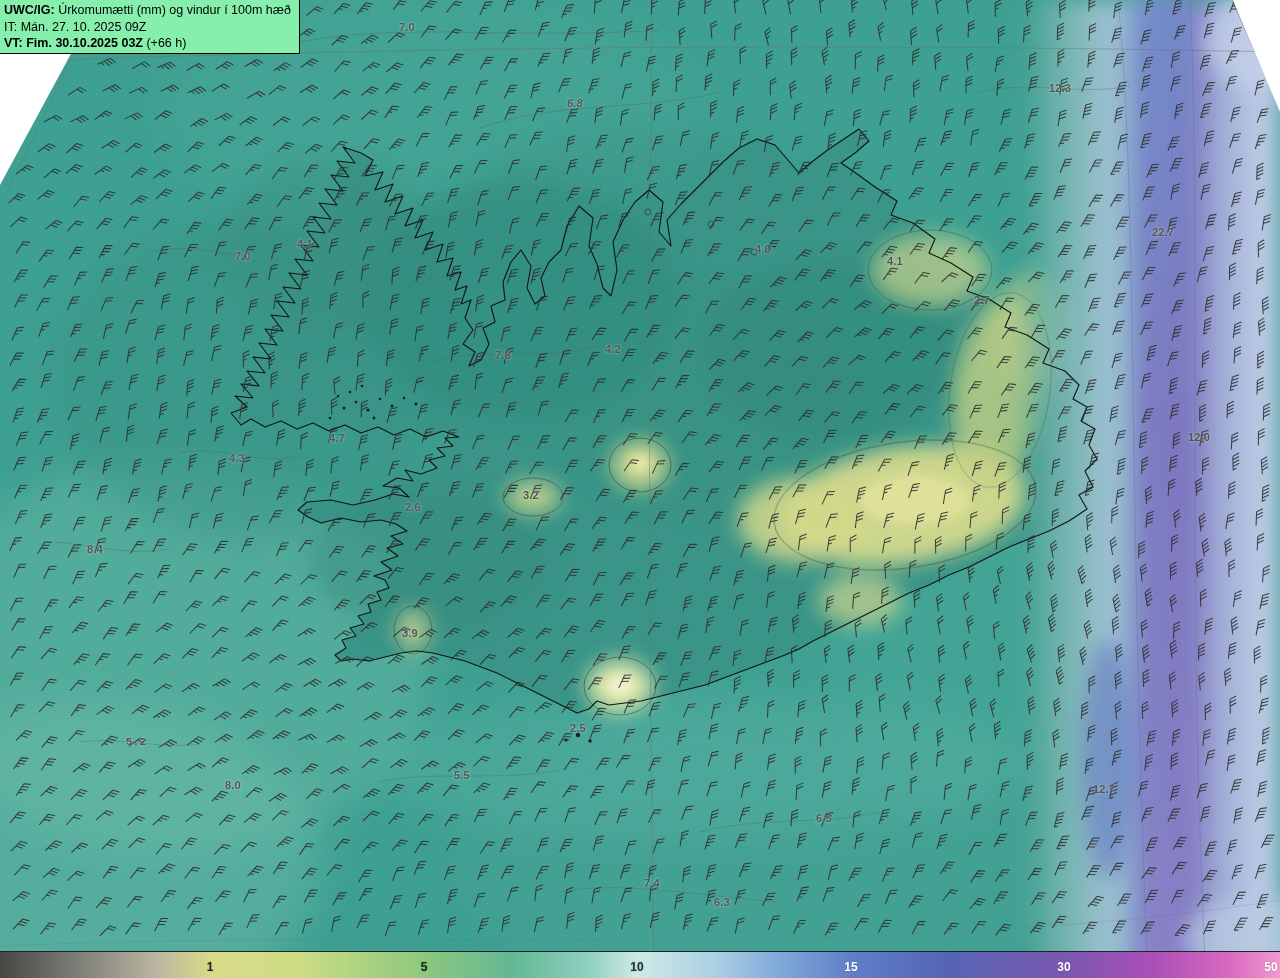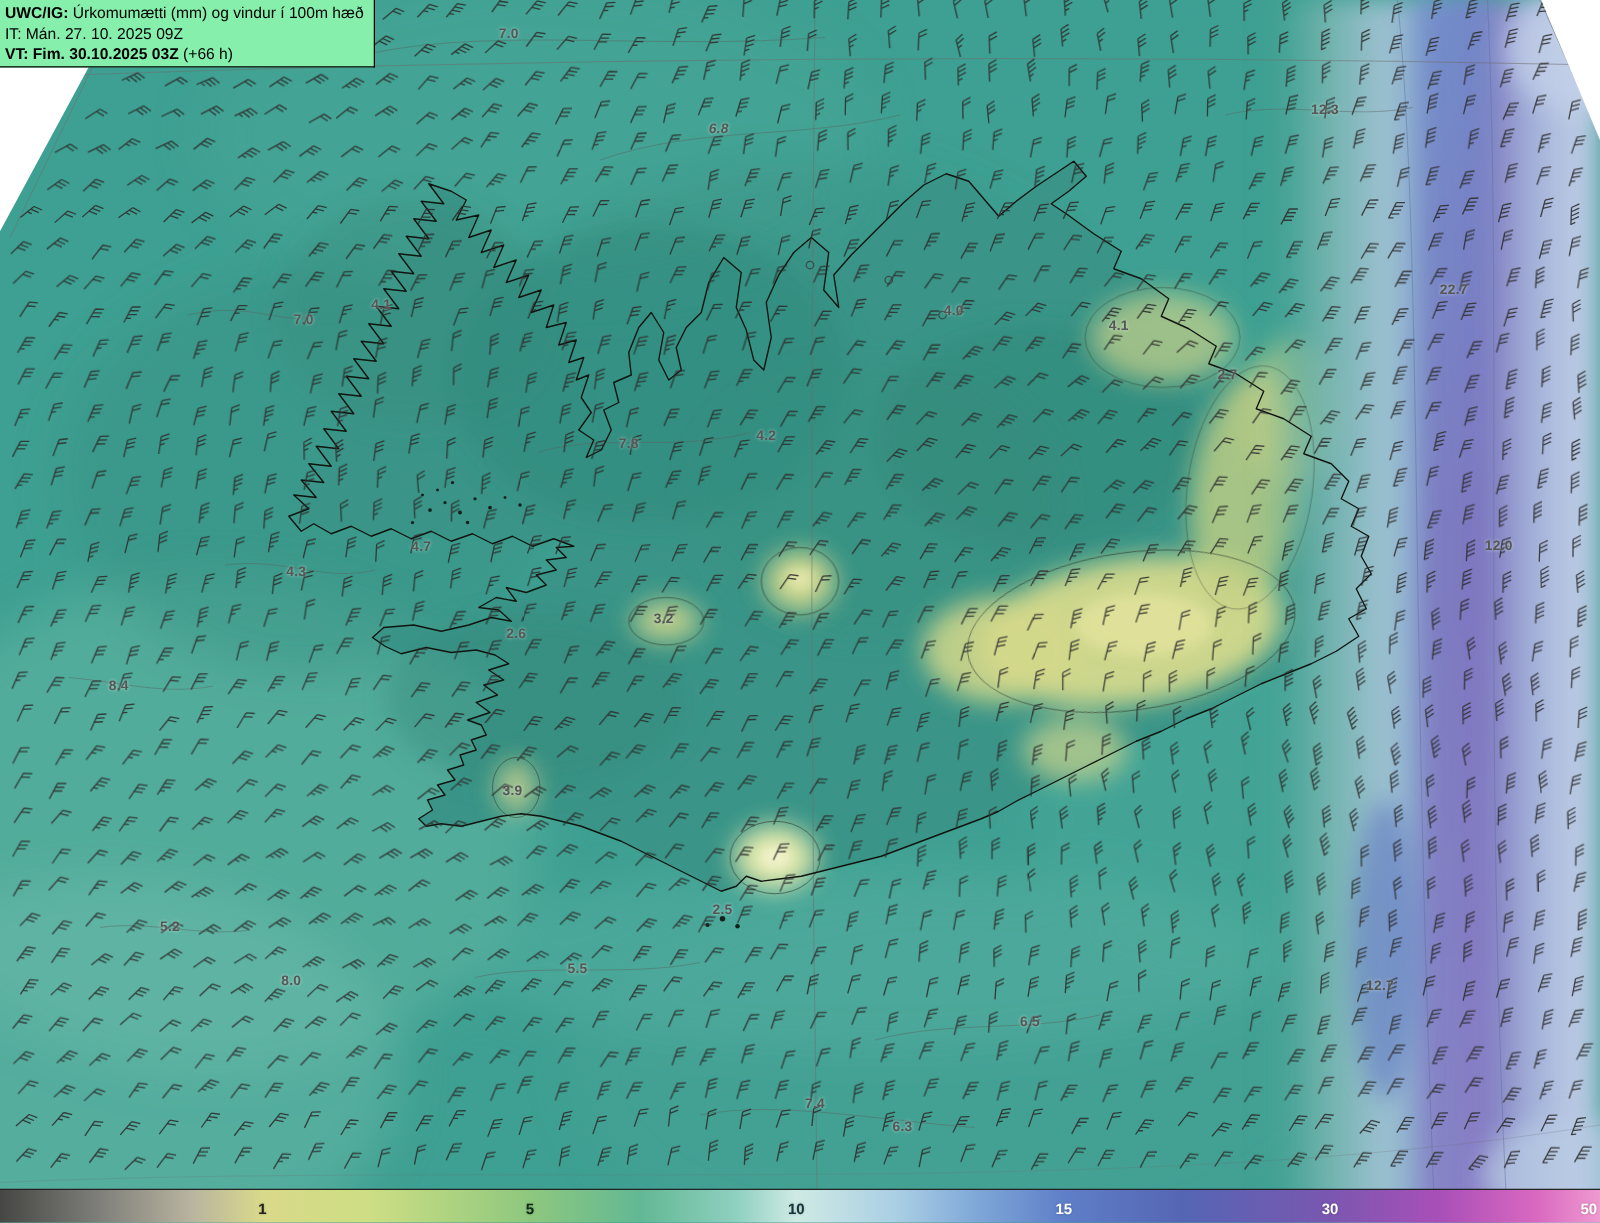--- a/index.html
+++ b/index.html
@@ -1698,21 +1698,21 @@
       <span class="clabel" style="left: 1163px; top: 232px;">22.7</span>
       <span class="clabel" style="left: 503px; top: 355px;">7.8</span>
       <span class="clabel" style="left: 613px; top: 349px;">4.2</span>
       <span class="clabel" style="left: 337px; top: 438px;">4.7</span>
       <span class="clabel" style="left: 237px; top: 458px;">4.3</span>
       <span class="clabel" style="left: 531px; top: 495px;">3.2</span>
       <span class="clabel" style="left: 413px; top: 507px;">2.6</span>
       <span class="clabel" style="left: 1199px; top: 437px;">12.0</span>
       <span class="clabel" style="left: 95px; top: 549px;">8.4</span>
       <span class="clabel" style="left: 410px; top: 633px;">3.9</span>
-      <span class="clabel" style="left: 136px; top: 742px;">5.2</span>
+      <span class="clabel" style="left: 136px; top: 742px; font-family: Liberation Mono, monospace;">5.2</span>
       <span class="clabel" style="left: 233px; top: 785px;">8.0</span>
       <span class="clabel" style="left: 462px; top: 775px;">5.5</span>
       <span class="clabel" style="left: 578px; top: 728px; text-align: center;">2.5</span>
       <span class="clabel" style="left: 1104px; top: 745px; margin-top: 44px;">12.7</span>
       <span class="clabel" style="left: 824px; top: 818px;">6.5</span>
       <span class="clabel" style="left: 652px; top: 883px;">7.4</span>
       <span class="clabel" style="left: 722px; top: 902px;">6.3</span>
     </div>
 
   <div id="header-box">

